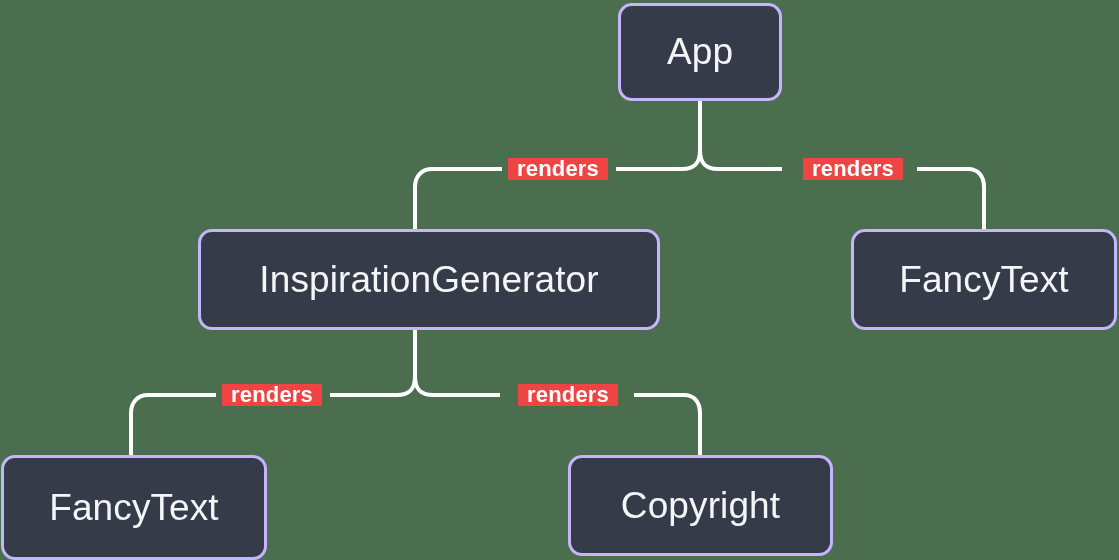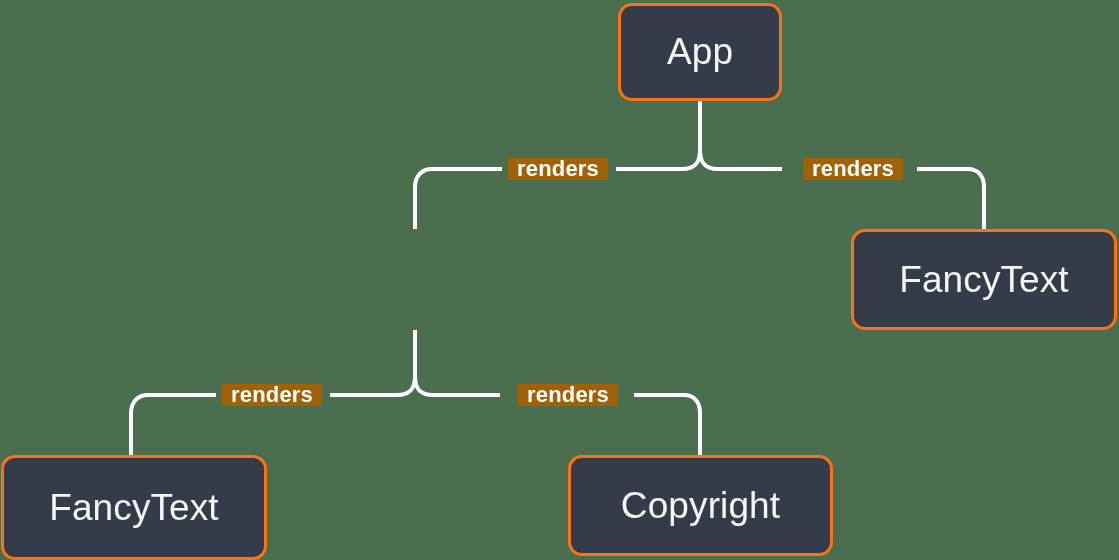--- a/index.html
+++ b/index.html
@@ -20,42 +20,42 @@
     left: 0;
     top: 0;
     width: 1119px;
     height: 560px;
     pointer-events: none;
   }
   .node {
     position: absolute;
     box-sizing: border-box;
     background: #353b48;
-    border: 3px solid #f97316;
+    border: 3px solid #c4b5fd;
     border-radius: 14px;
     display: flex;
     align-items: center;
     justify-content: center;
     color: #f4f5f7;
     font-size: 37px;
     font-weight: 400;
     letter-spacing: 0.1px;
     white-space: nowrap;
     z-index: 2;
   }
   .edge-label {
     position: absolute;
     color: #ffffff;
     font-size: 22px;
     font-weight: 700;
     letter-spacing: 0.2px;
     white-space: nowrap;
     transform: translate(-50%, -50%);
     z-index: 3;
-    background: #a16207;
+    background: #ef4444;
     padding: 0 9px;
     line-height: 1;
   }
 </style>
 </head>
 <body>
 
 <div id="canvas">
 
   <svg id="edges" viewBox="0 0 1119 560" width="1119" height="560" xmlns="http://www.w3.org/2000/svg">
@@ -77,20 +77,23 @@
       <path d="M216,395 L148,395 C138,395 131,402 131,413 L131,455"></path>
 
       <path d="M634,395 L684,395 C694,395 700,402 700,413 L700,455"></path>
     </g>
   </svg>
 
   <div class="node" style="left:618px; top:3px; width:164px; height:98px;">
     <span>App</span>
   </div>
 
+  <div class="node" style="left:198px; top:229px; width:462px; height:101px;">
+    <span>InspirationGenerator</span>
+  </div>
 
   <div class="node" style="left:851px; top:229px; width:266px; height:101px;">
     <span>FancyText</span>
   </div>
 
   <div class="node" style="left:1px; top:455px; width:266px; height:105px;">
     <span>FancyText</span>
   </div>
 
   <div class="node" style="left:568px; top:455px; width:265px; height:101px;justify-content:center;">

